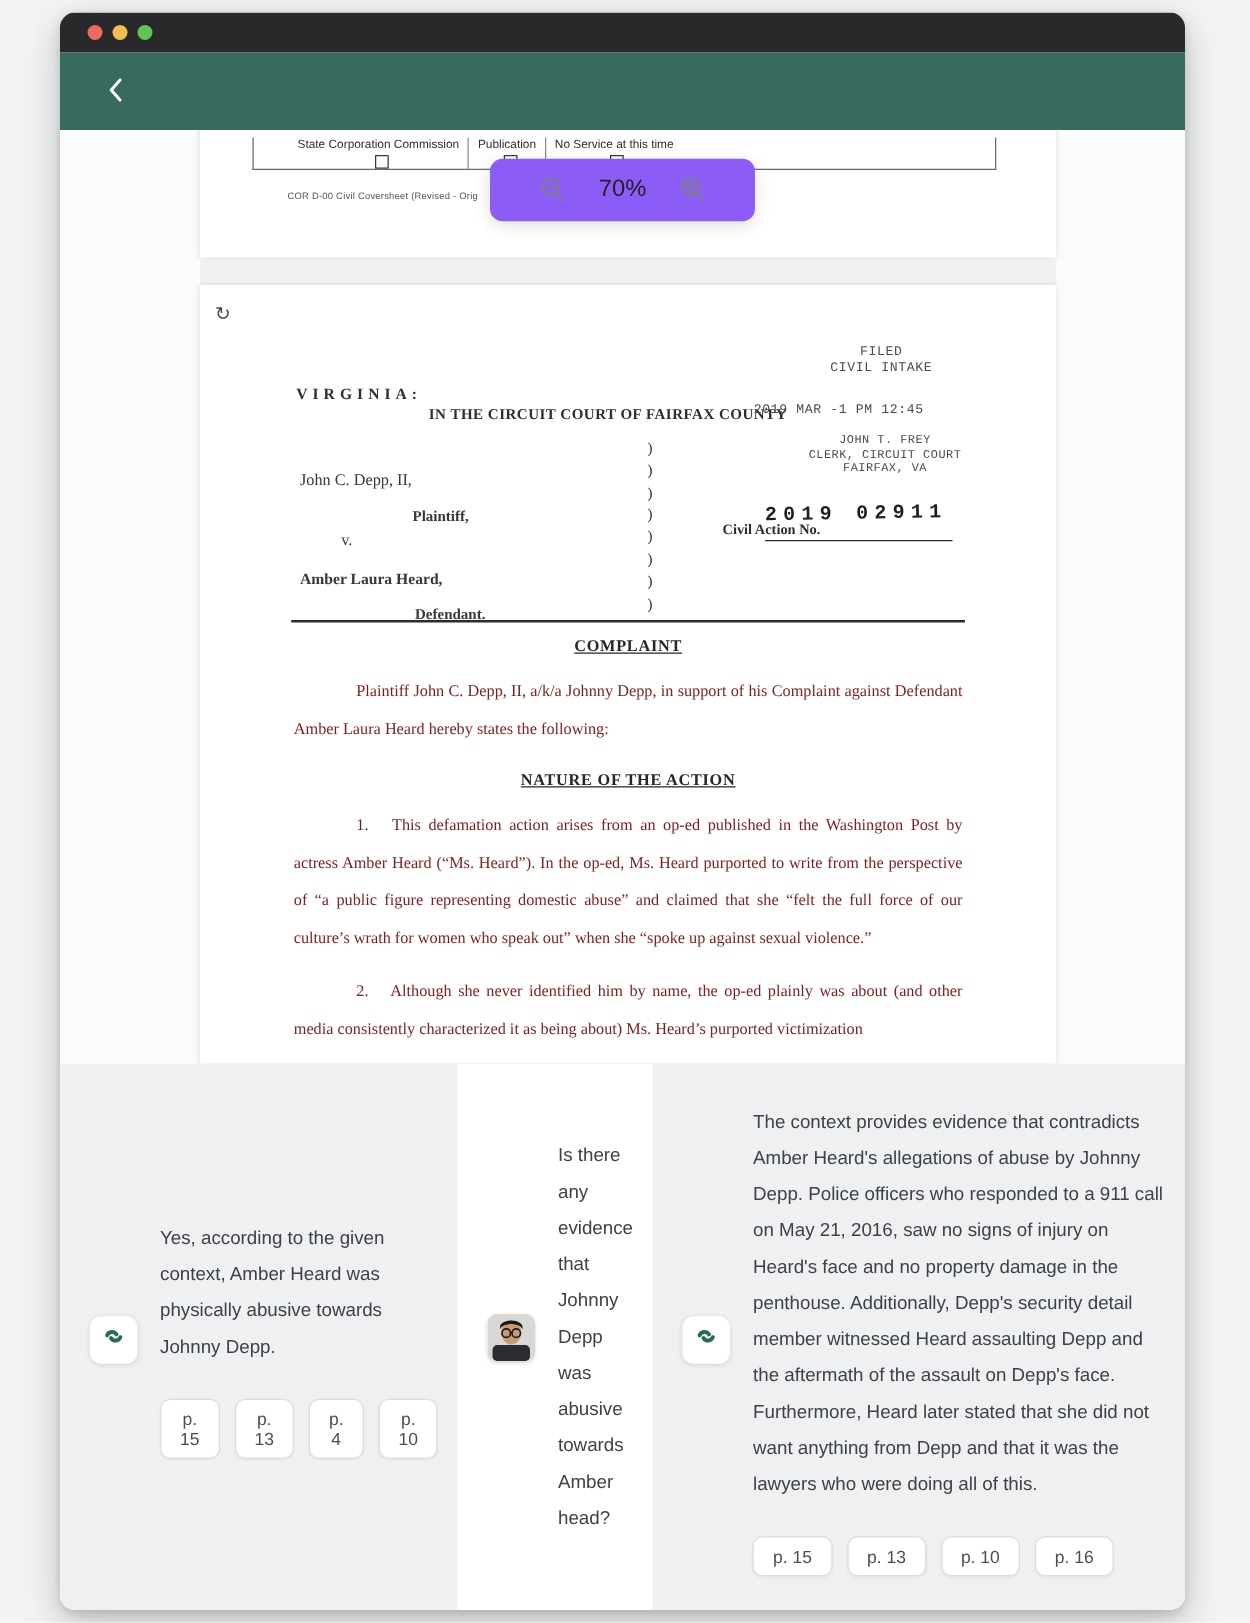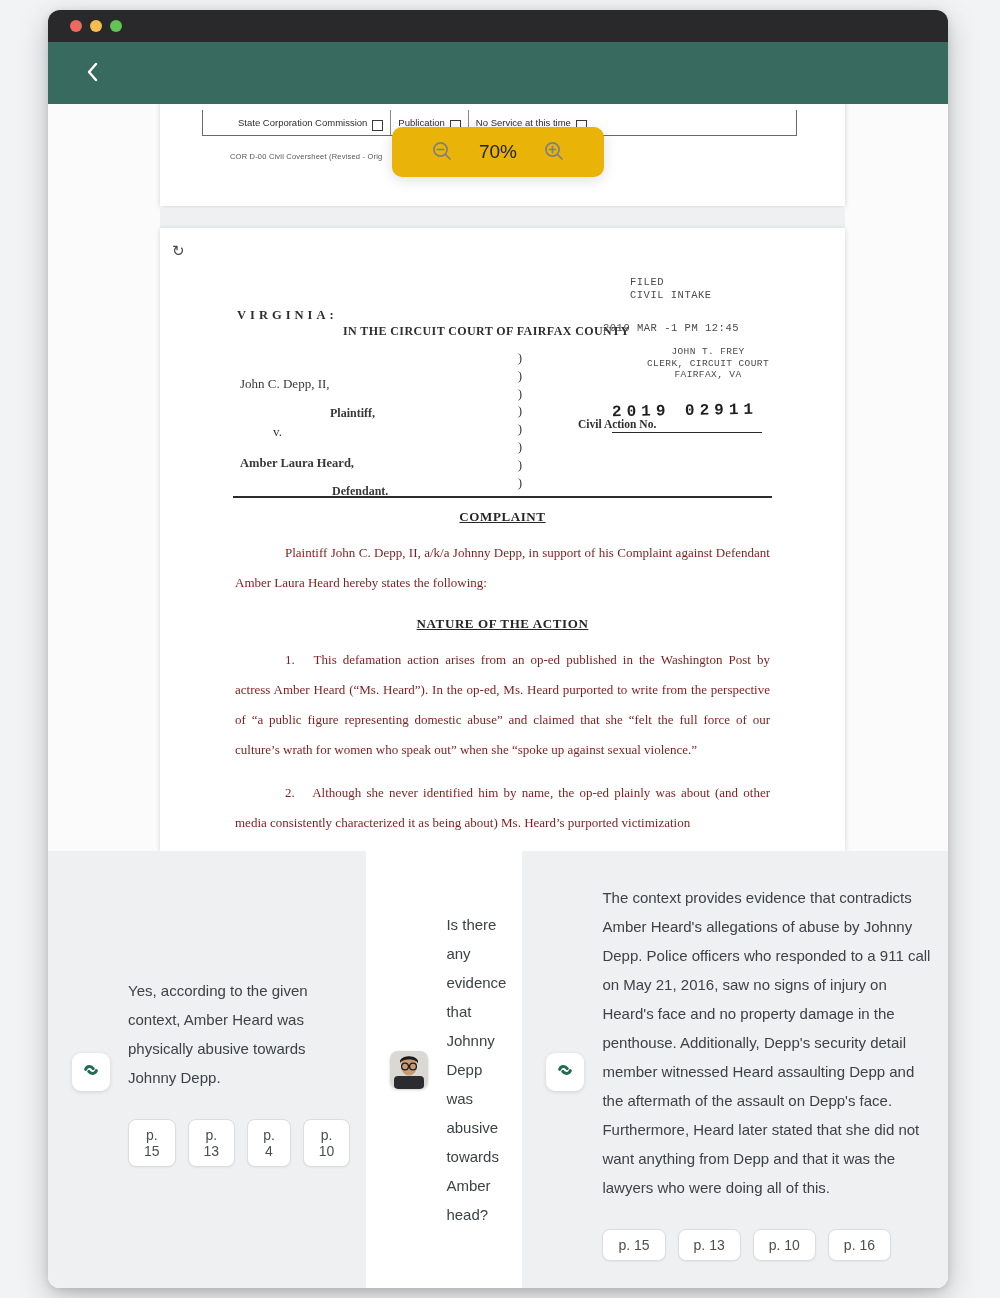--- a/index.html
+++ b/index.html
@@ -25,36 +25,36 @@
 
   
   .viewer { position:relative; height:747px; background:#fbfbfc; overflow:hidden; flex:0 0 auto; }
   .pagecard { position:absolute; left:112px; width:685px; background:#ffffff; box-shadow:0 1px 5px rgba(0,0,0,.16); }
   .page1 { top:-14px; height:116px; }
   .gapstrip { position:absolute; left:112px; top:104px; width:685px; height:20px; background:#eef0f1; }
   .page2 { top:124px; height:623px; font-family:"Liberation Serif", serif; color:#383838; }
 
   .formbox { position:absolute; left:42px; right:48px; top:20px; height:26px; border:1.2px solid #6a6a6a; border-top:none;
              display:flex; align-items:center; padding-left:28px; font-size:9.5px; color:#2d2d2d; font-family:"Liberation Sans",sans-serif; }
-  .formcell { display:flex; align-items:center; padding:0 7px; height:100%; border-right:1px solid #8a8a8a; }
+  .formcell { display:flex; align-items:center; padding:0 7px; height:100%; border-right:1px solid #8a8a8a;flex-direction:column; }
   .formcell:last-child { border-right:none; }
   .chk { display:inline-block; width:11px; height:11px; border:1.3px solid #3a3a3a; margin-left:5px; background:#fff; position:relative; top:3px; }
   .page1note { position:absolute; left:70px; top:62px; font-size:7.5px; color:#555; font-family:"Liberation Sans",sans-serif; letter-spacing:.2px; }
 
   .zoompill { position:absolute; left:50%; transform:translateX(-50%); top:23px; width:212px; height:50px;
-              background:#eab308; border-radius:10px; box-shadow:0 3px 14px rgba(0,0,0,.13);
+              background:#8b5cf6; border-radius:10px; box-shadow:0 3px 14px rgba(0,0,0,.13);
               display:flex; align-items:center; justify-content:center; gap:24px; z-index:5; }
   .zoomlevel { font-size:19px; color:#222; font-weight:500; }
   .zbtn { background:none; border:none; cursor:pointer; display:flex; padding:2px; }
 
   
   .caption { position:relative; height:268px; font-size:13px; }
   .corner-mark { position:absolute; left:12px; top:14px; font-size:15px; color:#4a4a4a; }
   .stamp { font-family:"Liberation Mono", monospace; color:#4b4b4b; white-space:pre-line; }
-  .stamp-filed { position:absolute; left:470px; width:150px; top:48px; font-size:10.5px; line-height:13px; text-align:left; letter-spacing:.5px; }
+  .stamp-filed { position:absolute; left:470px; width:150px; top:48px; font-size:10.5px; line-height:13px; text-align:center; letter-spacing:.5px; }
   .state-label { position:absolute; left:77px; top:80px; font-weight:700; letter-spacing:4px; font-size:12.5px; color:#2e2e2e; }
   .court-line { position:absolute; left:183px; top:96px; font-weight:700; font-size:12px; letter-spacing:.4px; color:#2e2e2e; }
   .stamp-datetime { position:absolute; left:443px; top:94px; font-size:10.5px; letter-spacing:.5px; white-space:nowrap; }
   .stamp-clerk { position:absolute; left:468px; width:160px; top:118px; font-size:9.5px; line-height:11.5px; text-align:center; letter-spacing:.4px; }
   .party-a { position:absolute; left:80px; top:148px; }
   .party-a-role { position:absolute; left:170px; top:178px; font-weight:700; font-size:12px; }
   .versus { position:absolute; left:113px; top:196px; }
   .party-b { position:absolute; left:80px; top:228px; font-weight:700; font-size:12.5px; }
   .party-b-role { position:absolute; left:172px; top:256px; font-weight:700; font-size:12px; }
   .parens { position:absolute; left:358px; top:122px; white-space:pre-line; line-height:17.8px; font-size:12px; color:#2c2c2c; }

